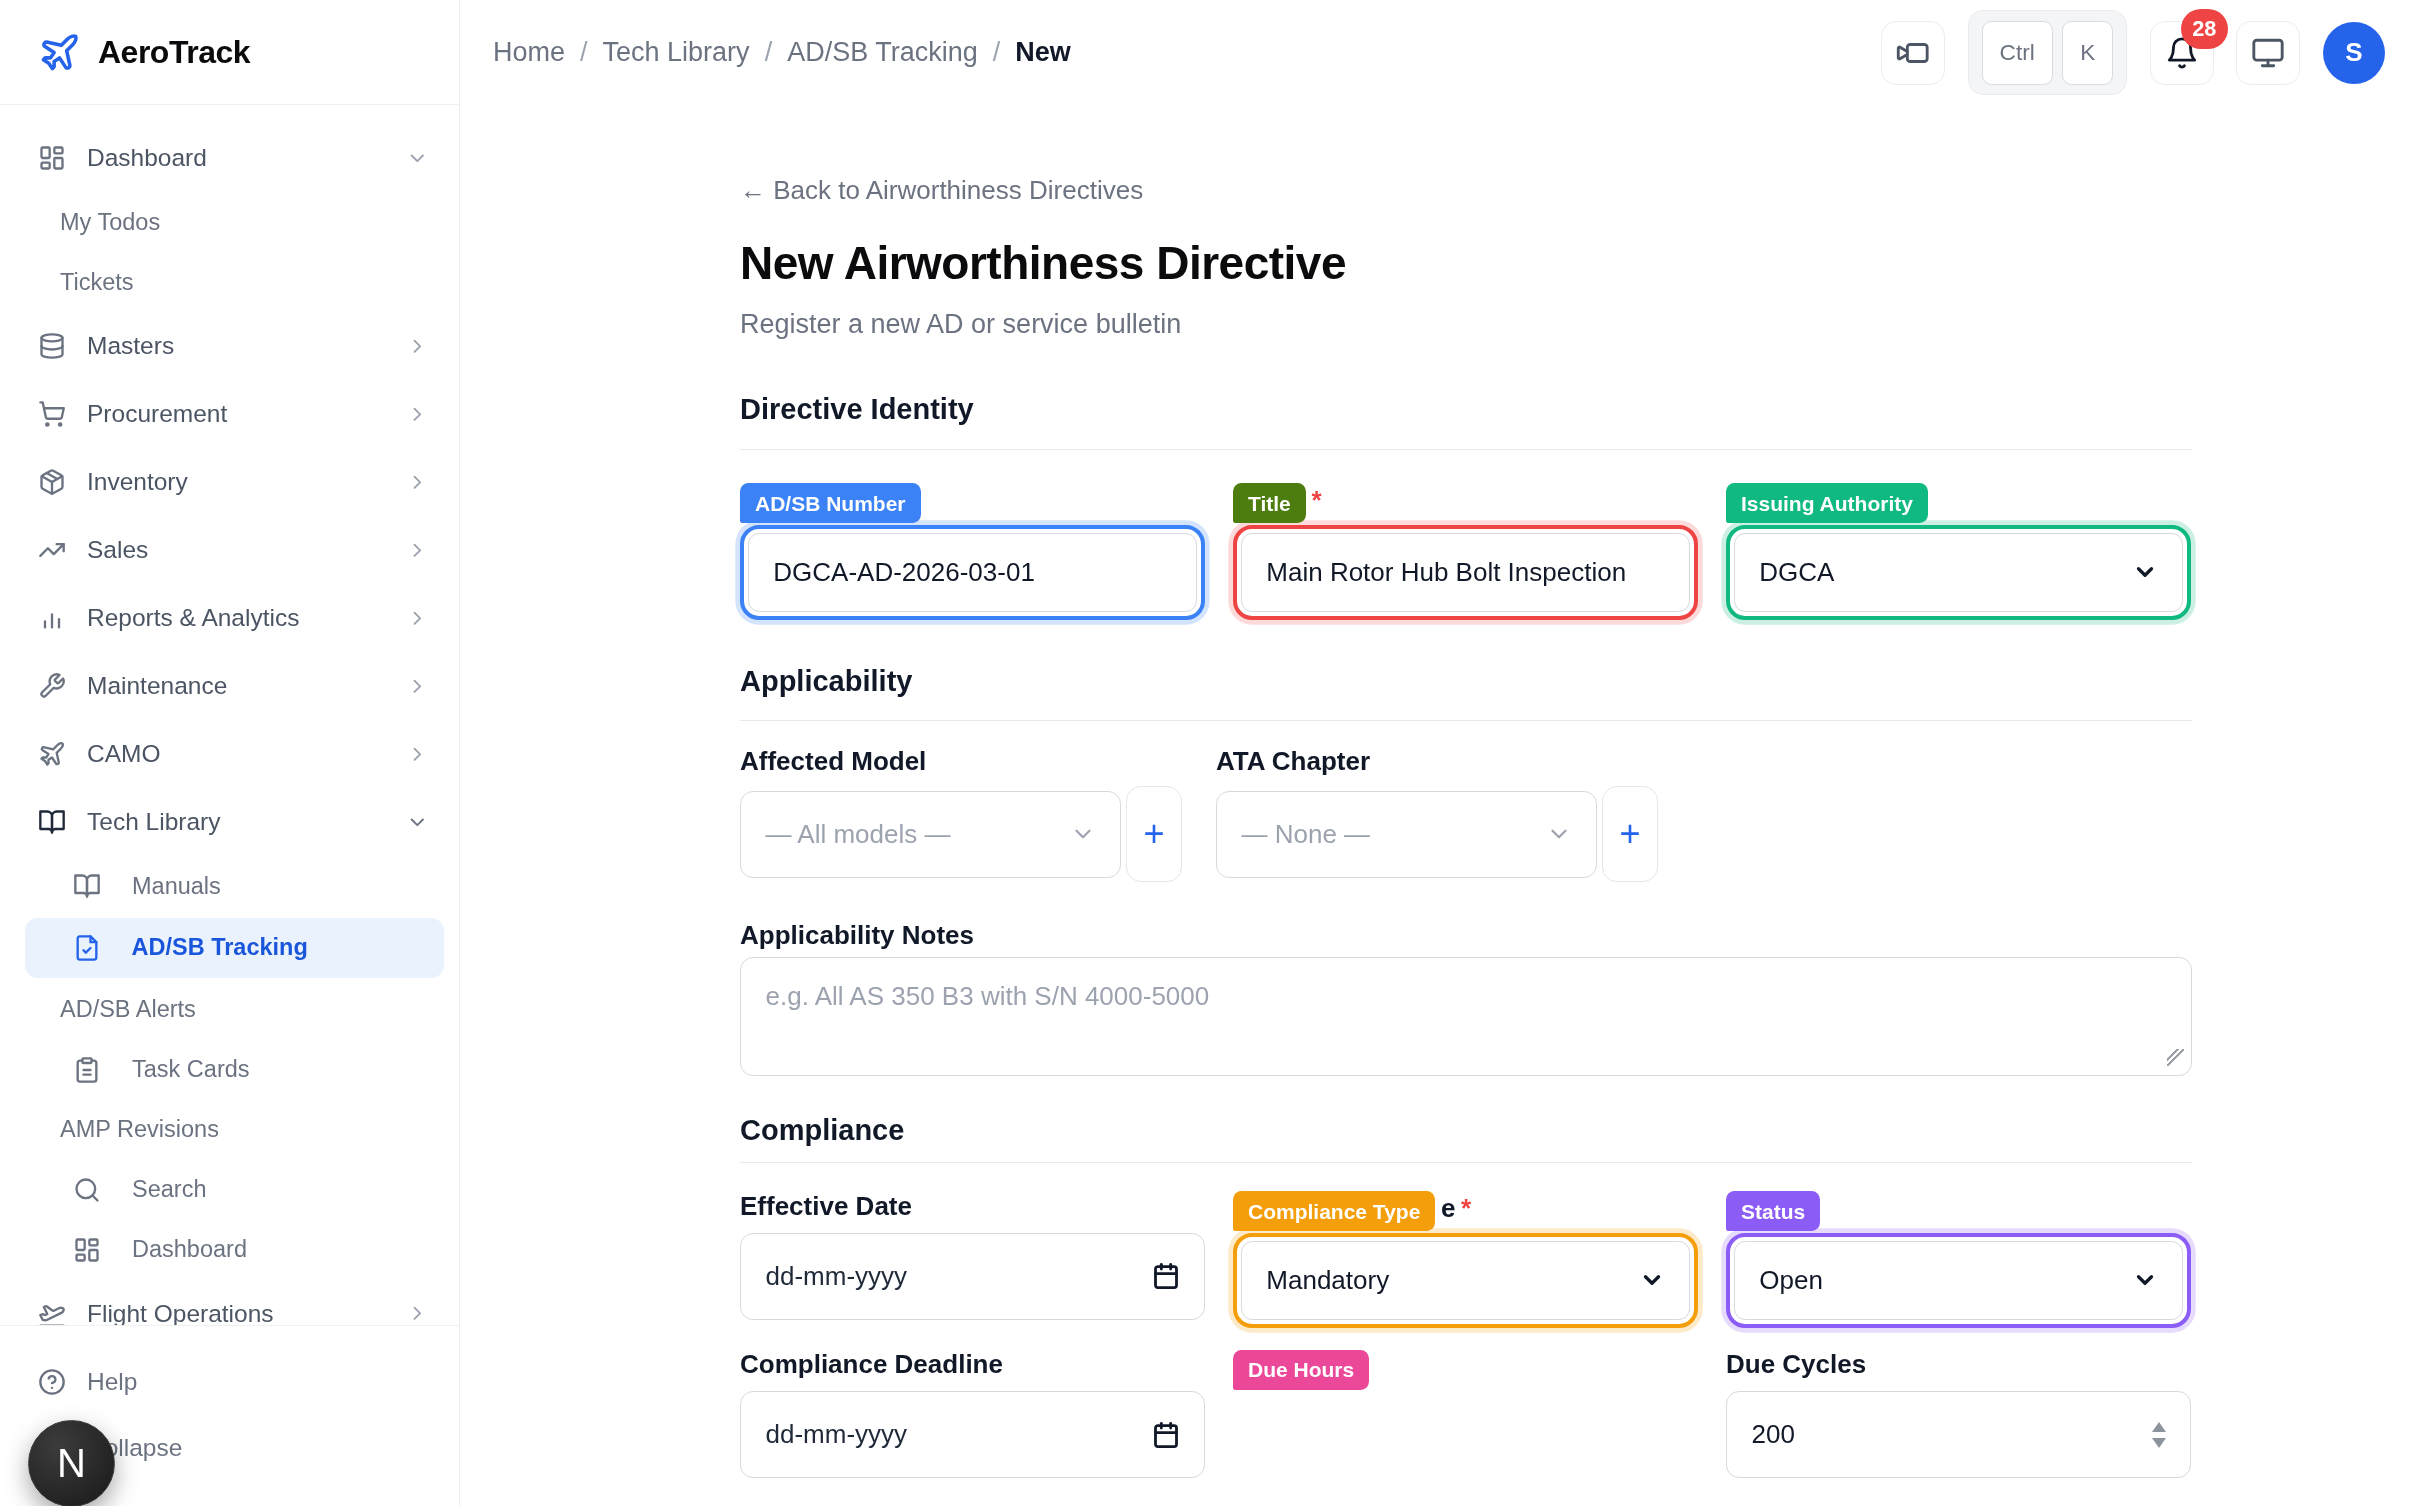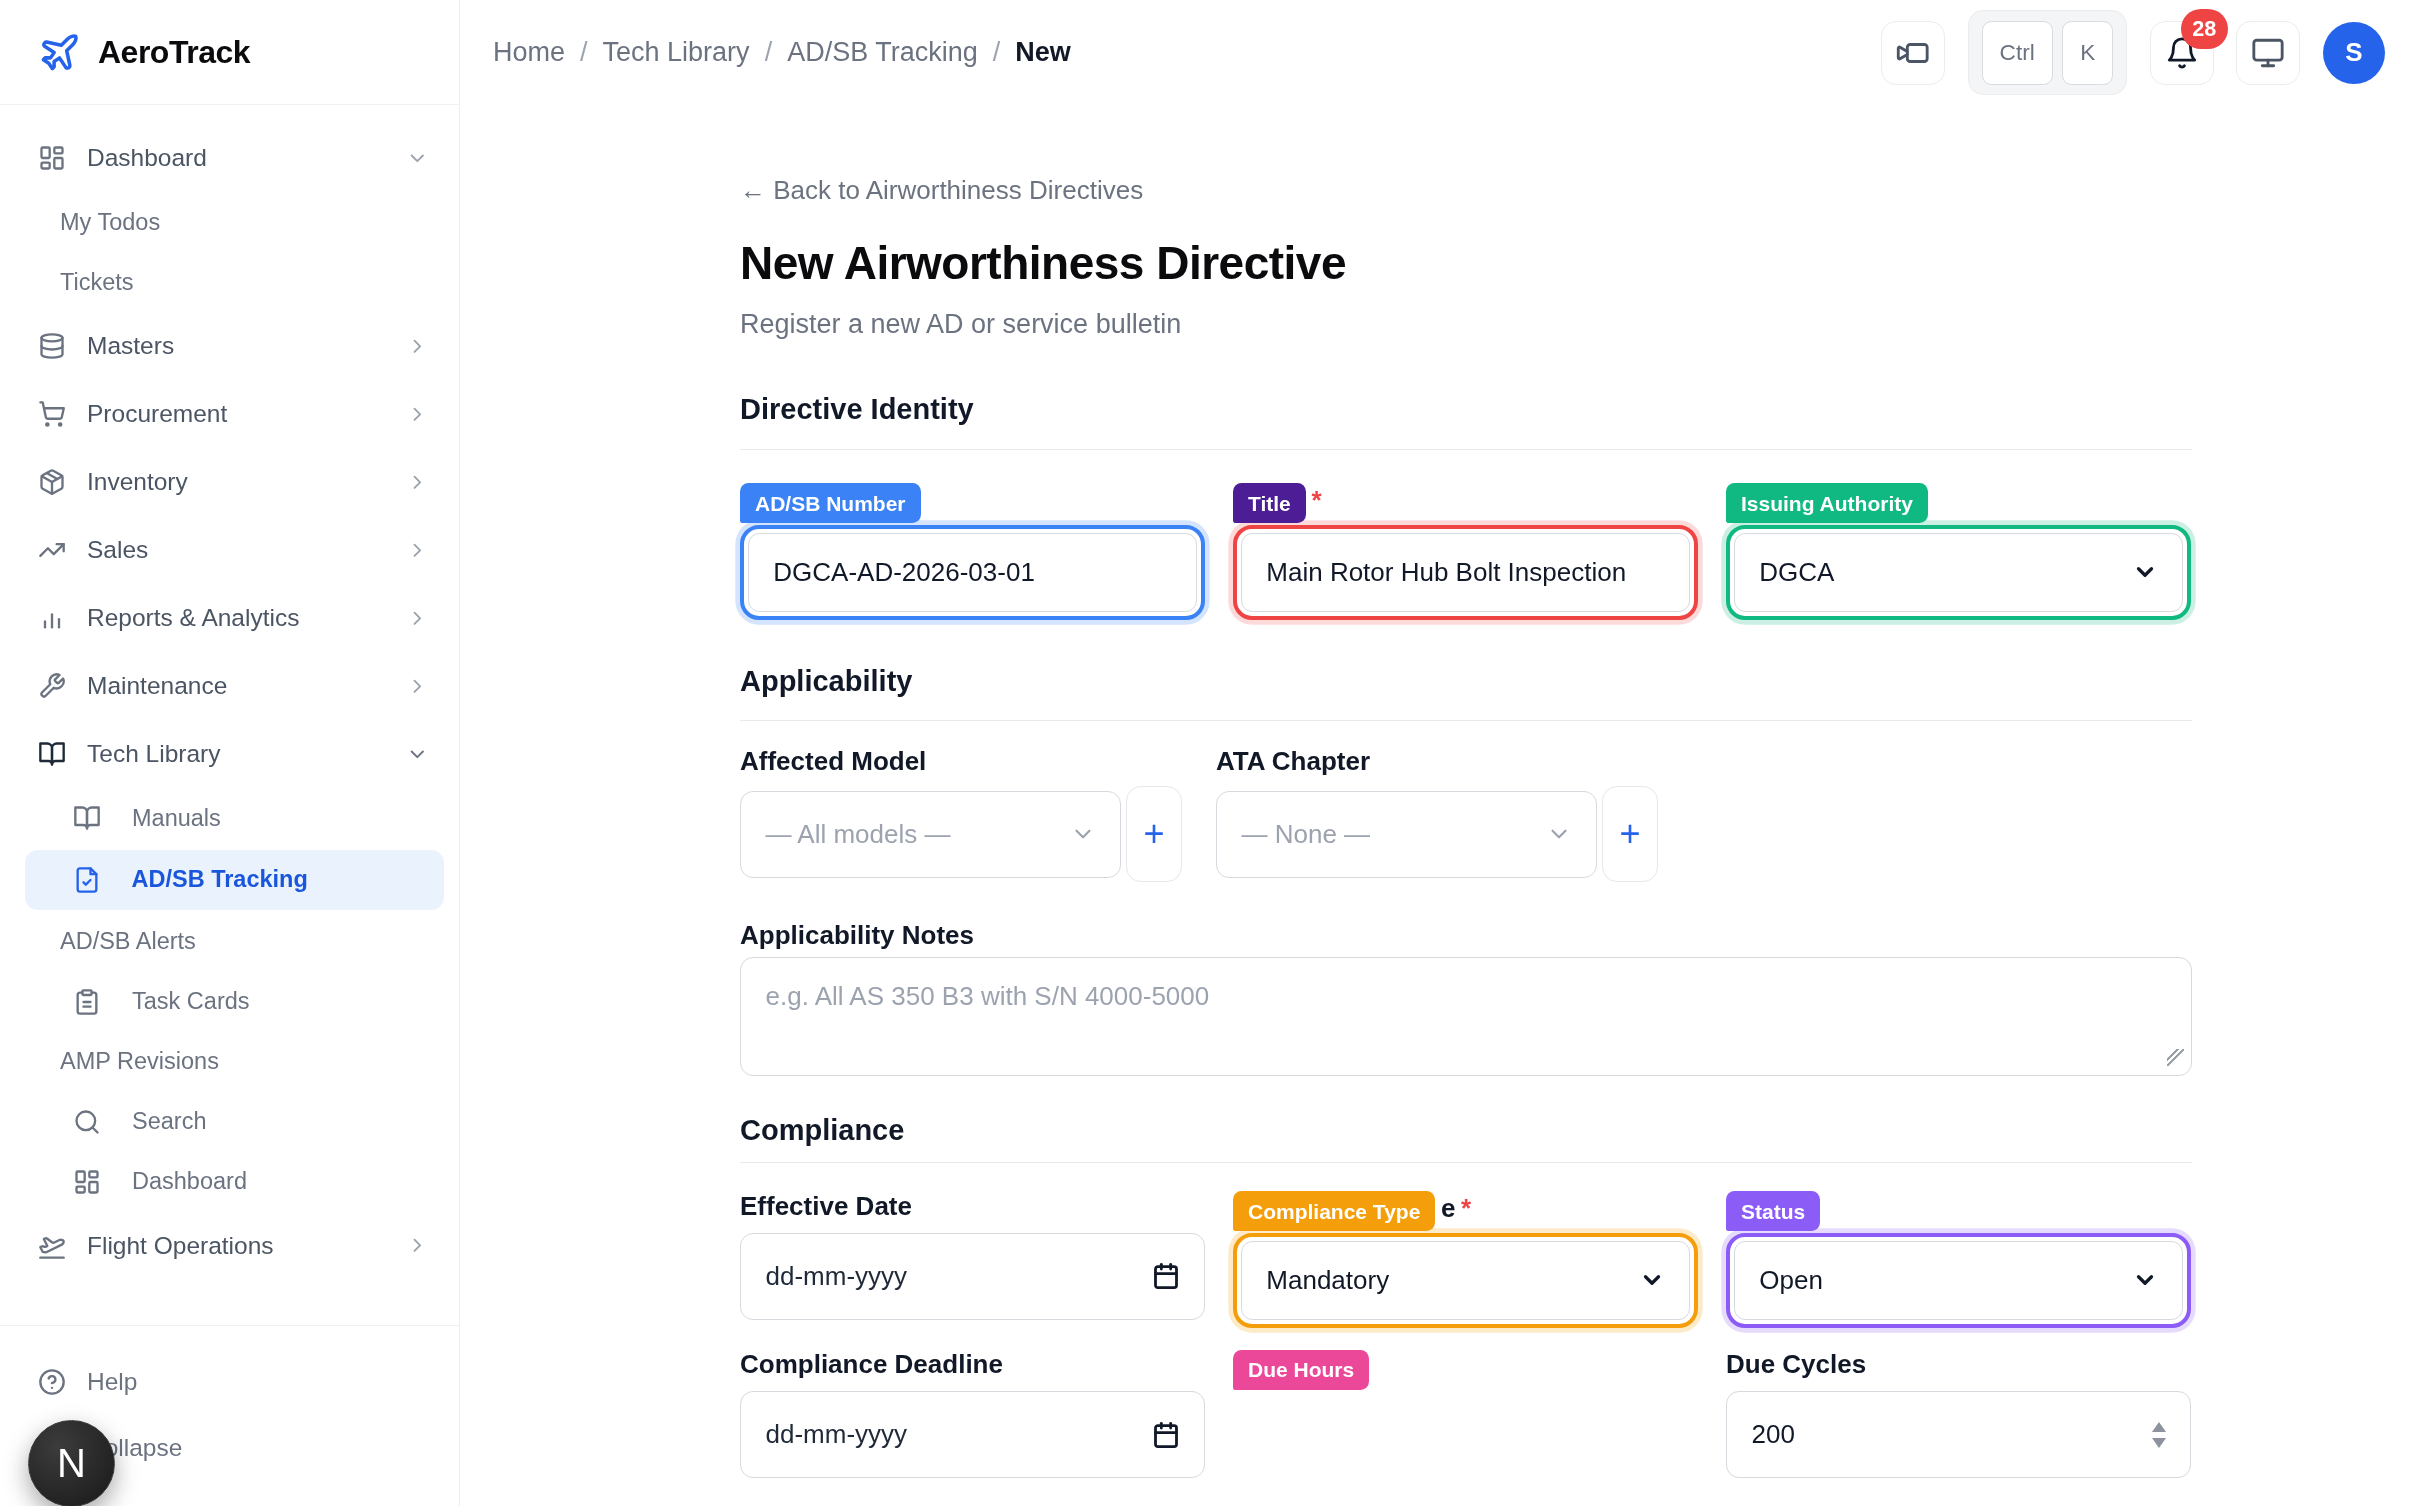--- a/index.html
+++ b/index.html
@@ -310,20 +310,33 @@
               <use href="#i-wrench"></use>
             </svg>
           </span>
         <span class="nav-label">Maintenance</span>
         <span class="nav-chevron">
             <svg viewBox="0 0 24 24" fill="none" stroke="currentColor" stroke-width="2" stroke-linecap="round" stroke-linejoin="round">
               <use href="#i-chevright"></use>
             </svg>
           </span>
       </div>
+      <div class="nav-item top">
+        <span class="nav-icon">
+            <svg viewBox="0 0 24 24" fill="none" stroke="currentColor" stroke-width="2" stroke-linecap="round" stroke-linejoin="round">
+              <use href="#i-plane"></use>
+            </svg>
+          </span>
+        <span class="nav-label">CAMO</span>
+        <span class="nav-chevron">
+            <svg viewBox="0 0 24 24" fill="none" stroke="currentColor" stroke-width="2" stroke-linecap="round" stroke-linejoin="round">
+              <use href="#i-chevright"></use>
+            </svg>
+          </span>
+      </div>
       <div class="nav-item top section-active">
         <span class="nav-icon">
             <svg viewBox="0 0 24 24" fill="none" stroke="currentColor" stroke-width="2" stroke-linecap="round" stroke-linejoin="round">
               <use href="#i-book"></use>
             </svg>
           </span>
         <span class="nav-label">Tech Library</span>
         <span class="nav-chevron">
             <svg viewBox="0 0 24 24" fill="none" stroke="currentColor" stroke-width="2" stroke-linecap="round" stroke-linejoin="round">
               <use href="#i-chevdown"></use>
@@ -467,21 +480,21 @@
         <div>
           <div class="label-row">
             <span class="badge" style="background-color: rgb(59, 130, 246);">AD/SB Number</span>
           </div>
           <div class="ring c-blue">
             <input class="control" readonly="" value="DGCA-AD-2026-03-01" style="">
           </div>
         </div>
         <div>
           <div class="label-row">
-            <span class="badge" style="background-color: #4c1d95;">Title</span>
+            <span class="badge" style="background-color: #4d7c0f;">Title</span>
             <span class="req">*</span>
           </div>
           <div class="ring c-red">
             <input class="control" readonly="" value="Main Rotor Hub Bolt Inspection" style="">
           </div>
         </div>
         <div>
           <div class="label-row">
             <span class="badge" style="background-color: rgb(16, 185, 129);">Issuing Authority</span>
           </div>

